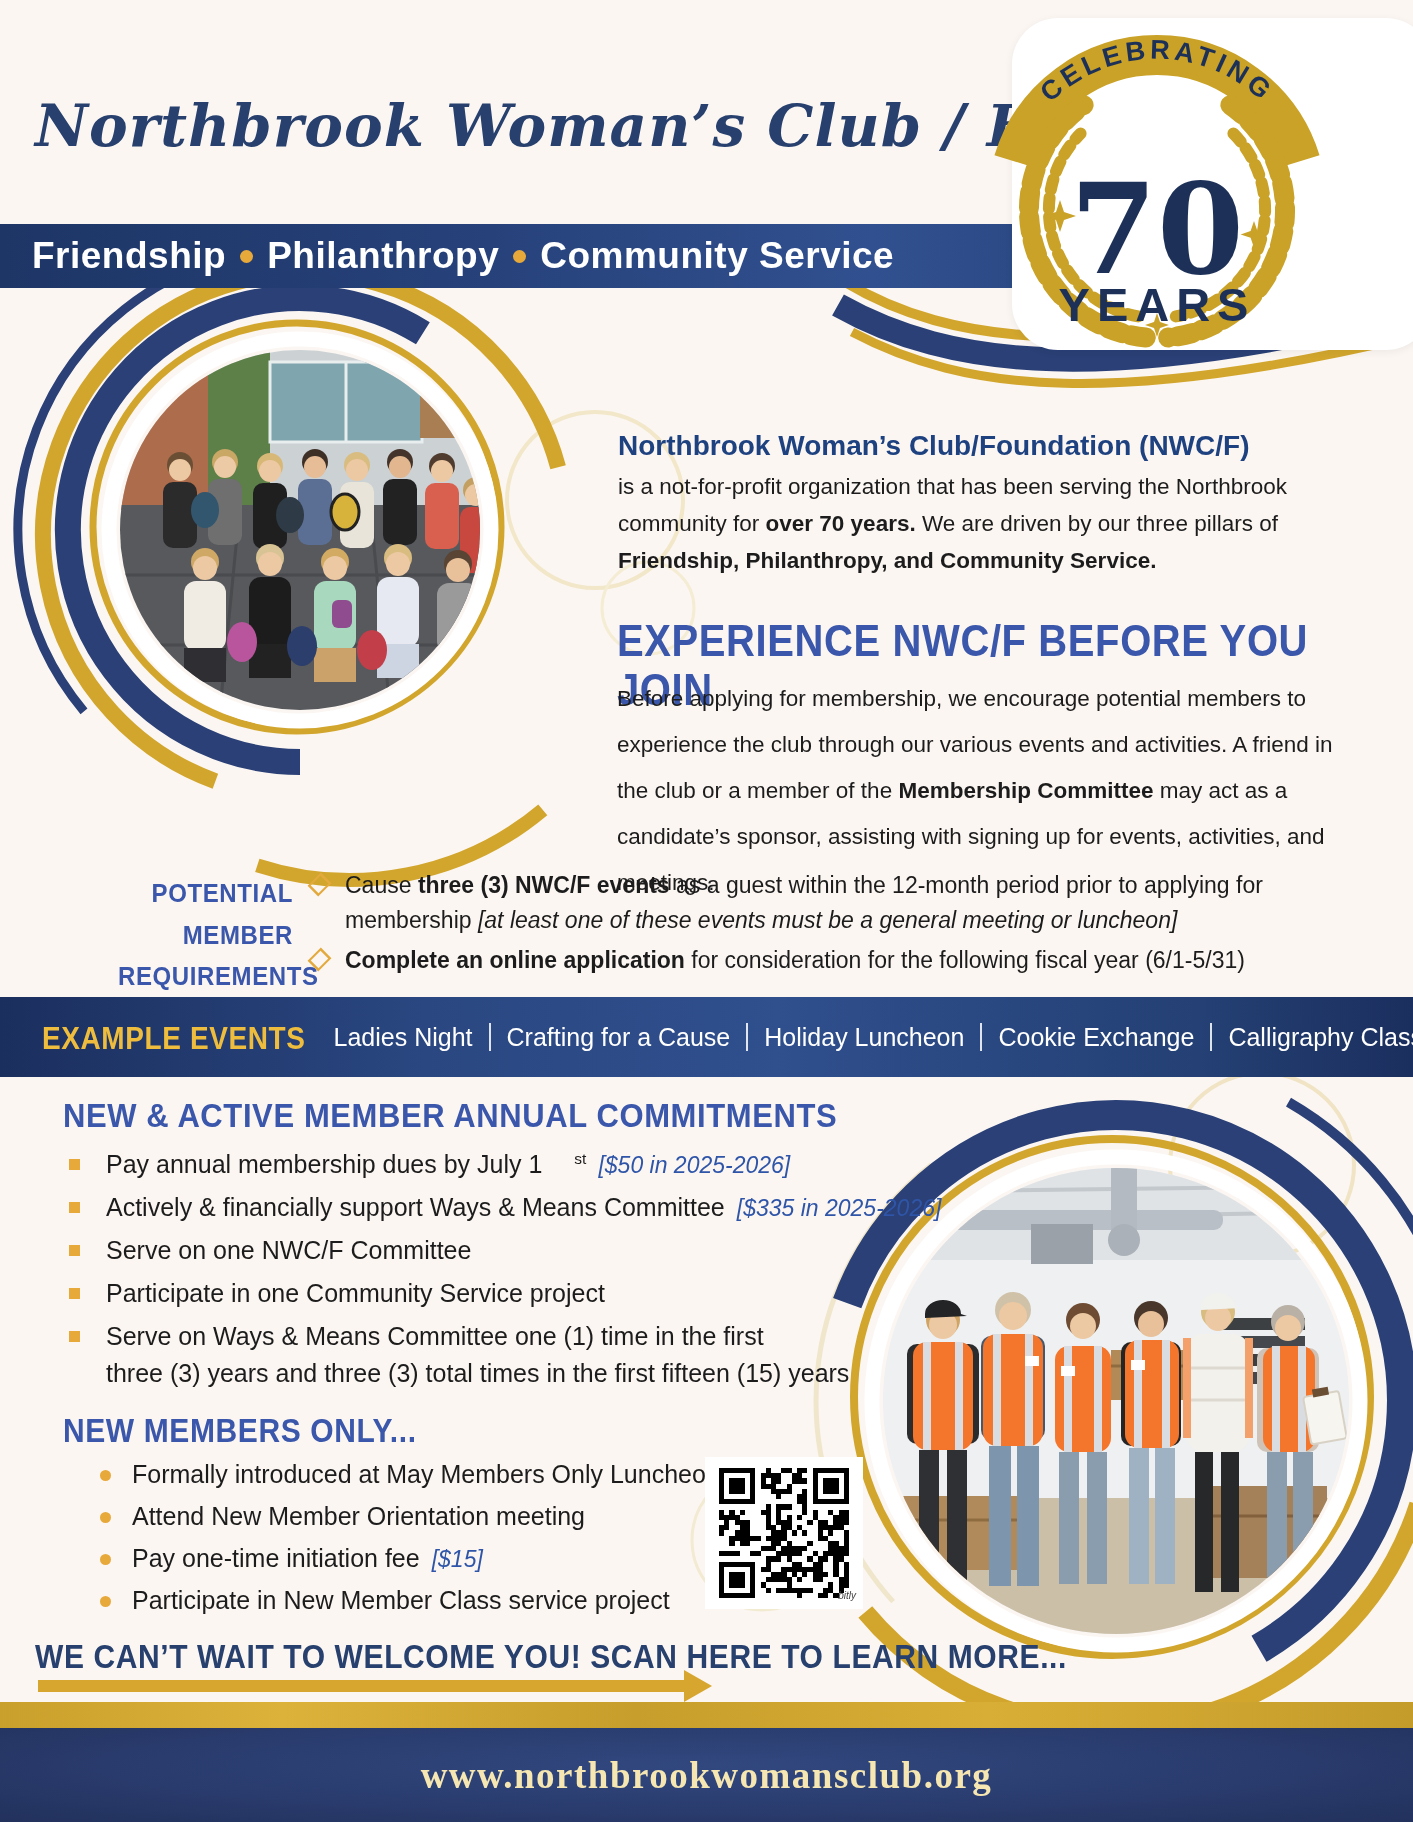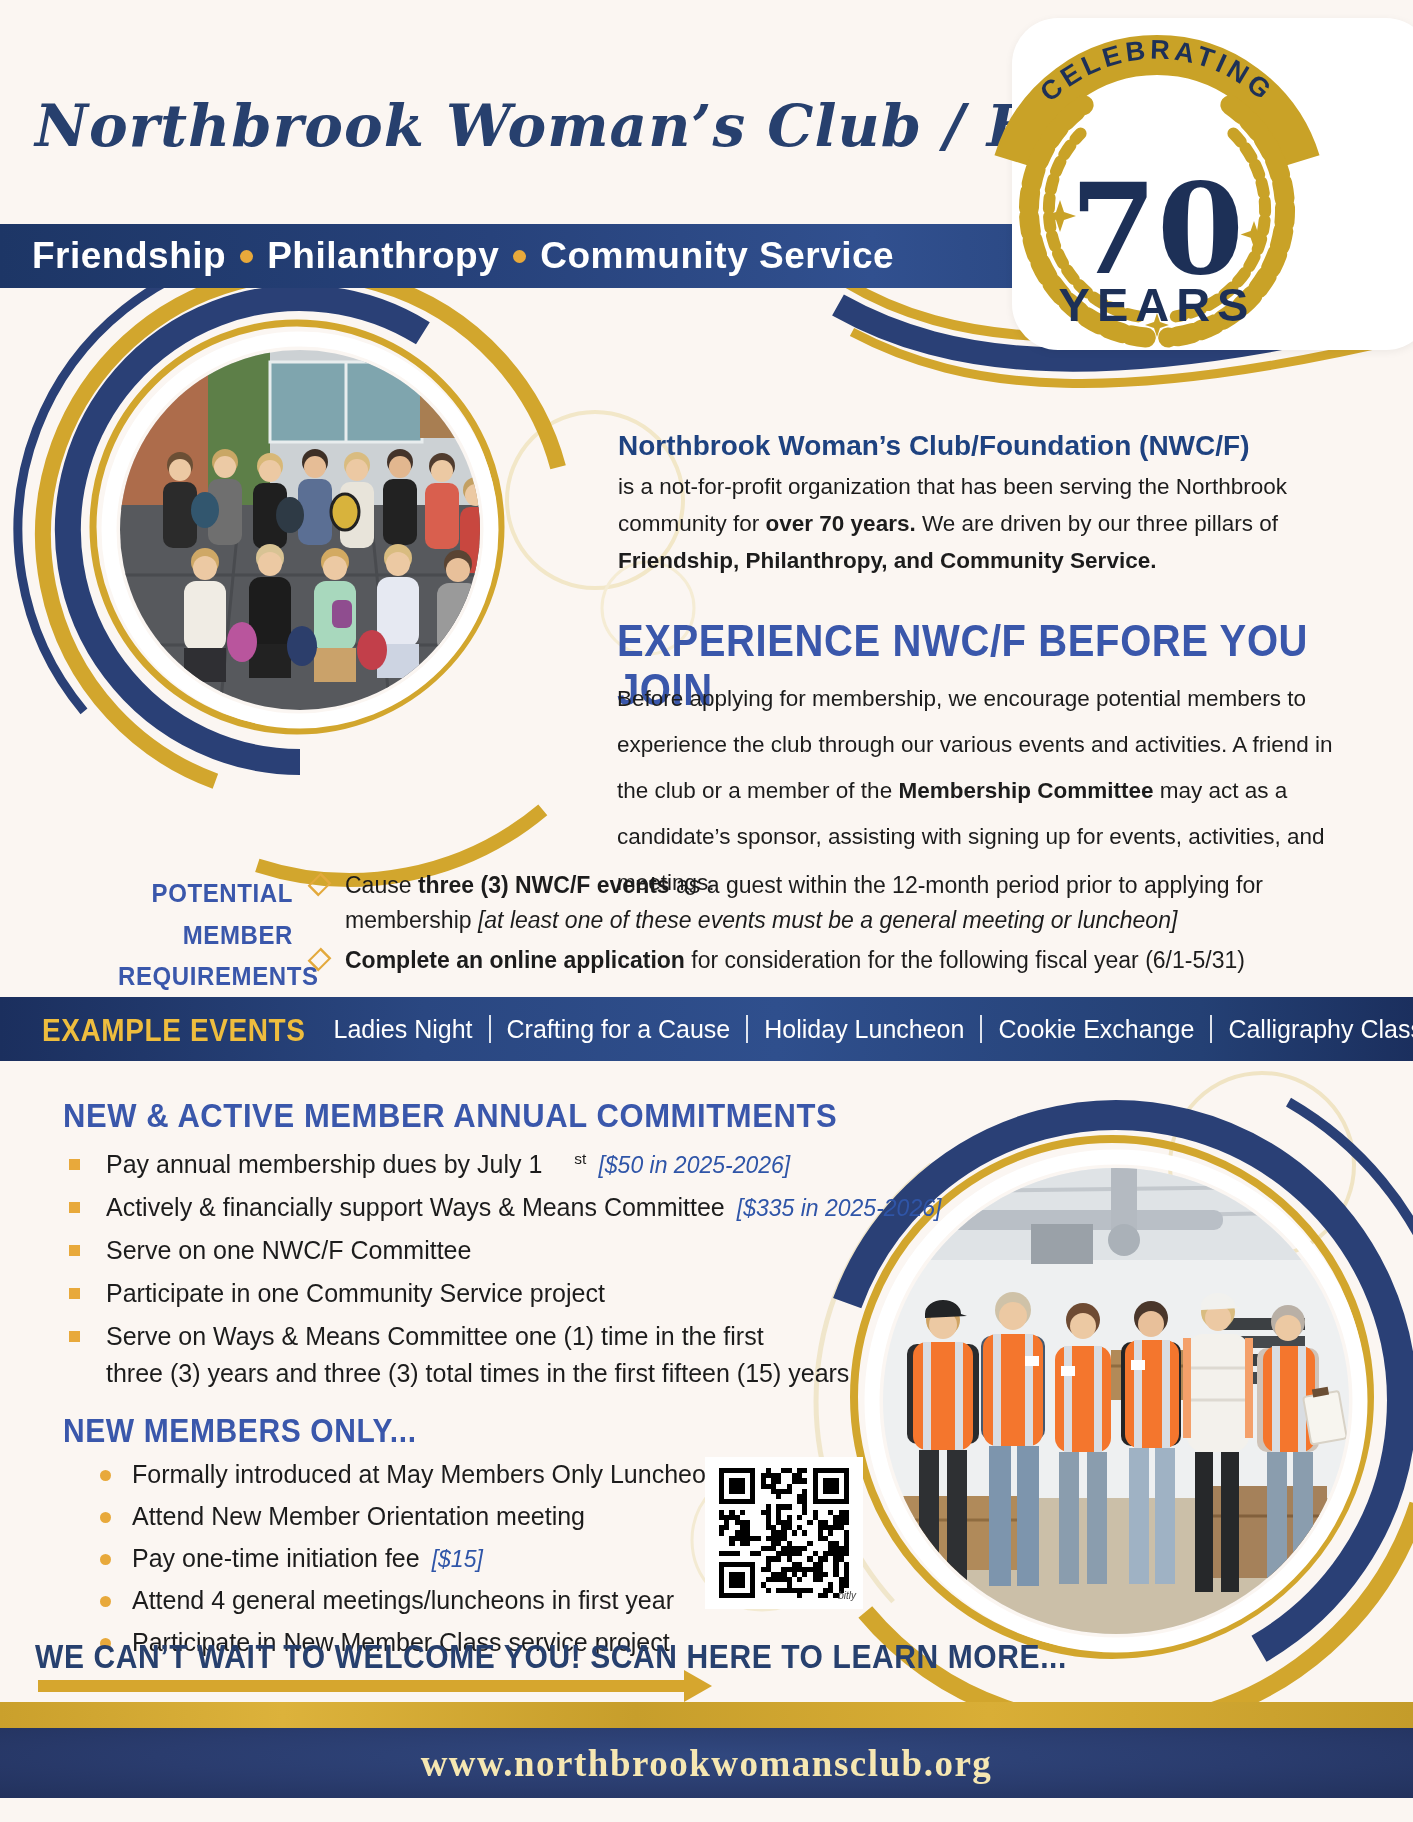--- a/index.html
+++ b/index.html
@@ -36,21 +36,21 @@
   
   .req-label{position:absolute;left:118px;top:872px;width:175px;text-align:right;
     font-size:24px;line-height:38px;z-index:5;}
   .req-items{position:absolute;left:310px;top:868px;width:1040px;z-index:5;font-size:23px;line-height:1.5;}
   .req-item{display:flex;align-items:flex-start;margin-bottom:6px;}
   .diamond{flex:0 0 auto;width:11px;height:11px;border:2.5px solid #e3a93c;transform:rotate(45deg) scale(1,1.25);
     margin:9px 18px 0 2px;}
   .it{font-style:italic;}
 
   
-  .events-bar{position:absolute;left:0;top:997px;width:1413px;height:64px;z-index:2;
+  .events-bar{position:absolute;left:0;top:997px;width:1413px;height:80px;z-index:2;
     background:linear-gradient(90deg,#1b2f5e 0%,#2a4781 30%,#2f4f8d 55%,#244074 85%,#1b2f5e 100%);
     display:flex;align-items:center;padding-left:42px;box-sizing:border-box;}
   .events-label{font-size:28px;color:#eebd3e;margin-right:28px;flex:0 0 auto;}
   .events-items{display:flex;align-items:center;}
   .ev{color:#fff;font-size:25px;white-space:nowrap;}
   .ev-sep{width:2px;height:28px;background:rgba(255,255,255,.85);margin:0 16px;flex:0 0 auto;}
 
   
   .com-head{position:absolute;left:63px;top:1096px;font-size:31px;z-index:5;}
   .com-list{position:absolute;left:63px;top:1150px;width:900px;z-index:5;font-size:25px;}
@@ -71,21 +71,21 @@
   .cta-arrow{position:absolute;left:38px;top:1680px;width:648px;height:12px;background:#d6a62e;z-index:5;}
   .cta-arrow::after{content:"";position:absolute;right:-26px;top:-10px;border-left:28px solid #d6a62e;
     border-top:16px solid transparent;border-bottom:16px solid transparent;}
   .qr-panel{position:absolute;left:705px;top:1457px;width:158px;height:152px;background:#fff;z-index:5;
     display:flex;align-items:center;justify-content:center;}
   .qr-bitly{position:absolute;right:7px;bottom:8px;font-size:10px;color:#444;font-style:italic;}
 
   
   .foot-gold{position:absolute;left:0;top:1702px;width:1413px;height:26px;z-index:6;
     background:linear-gradient(90deg,#caa02c,#dcb23b 20%,#c79e2b 45%,#d9ae36 70%,#c49c2a 100%);}
-  .foot-navy{position:absolute;left:0;top:1728px;width:1413px;height:70px;z-index:6;
+  .foot-navy{position:absolute;left:0;top:1728px;width:1413px;height:94px;z-index:6;
     background:radial-gradient(ellipse at 50% 40%,#31487f 0%,#2a3c6e 55%,#22315c 100%);
     display:flex;align-items:center;justify-content:center;}
   .foot-url{font-family:"Liberation Serif",serif;font-weight:700;font-size:37px;color:#f6e7b2;letter-spacing:1.5px;}
 </style>
 </head>
 <body>
 
 <div class="page">
 
   <svg class="abs" style="left:0;top:0;z-index:1" width="1413" height="1822" viewBox="0 0 1413 1822" fill="none">
@@ -300,24 +300,20 @@
         <span class="dot"></span>
         <span>Formally introduced at May Members Only Luncheon</span>
       </div>
     <div class="nm-item">
         <span class="dot"></span>
         <span>Attend New Member Orientation meeting</span>
       </div>
     <div class="nm-item">
         <span class="dot"></span>
         <span><span>Pay one-time initiation fee</span><span class="note">[$15]</span></span>
-      </div>
-    <div class="nm-item">
-        <span class="dot"></span>
-        <span>Attend 4 general meetings/luncheons in first year</span>
       </div>
     <div class="nm-item">
         <span class="dot"></span>
         <span>Participate in New Member Class service project</span>
       </div>
   </div>
 
   <svg class="abs" style="left:883px;top:1168px;z-index:2" width="466" height="466" viewBox="0 0 466 466">
     <clipPath id="c2">
         <circle cx="233" cy="233" r="233"></circle>

